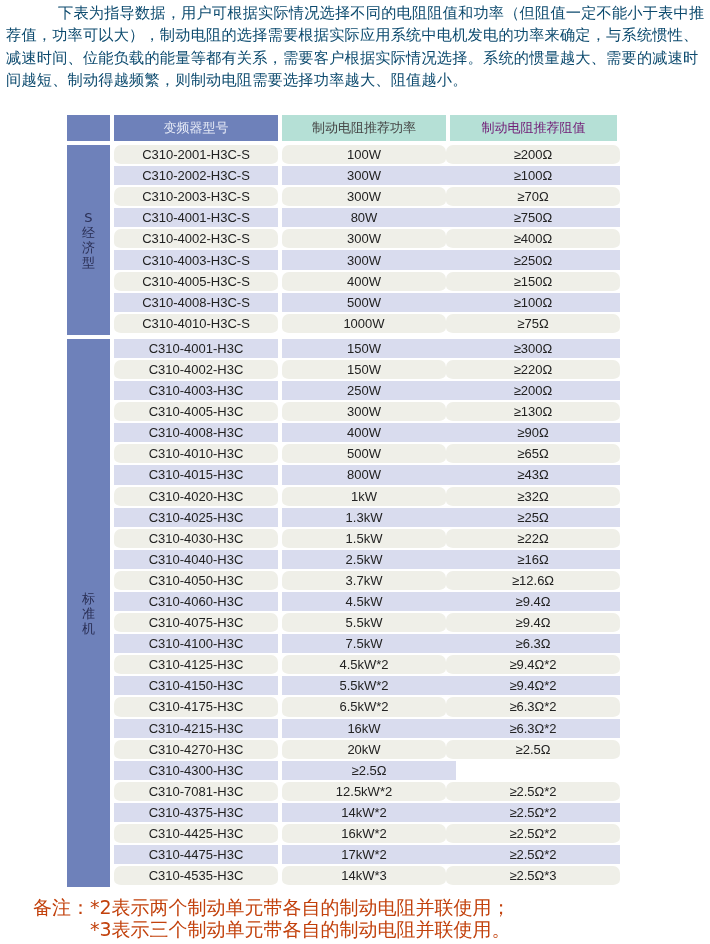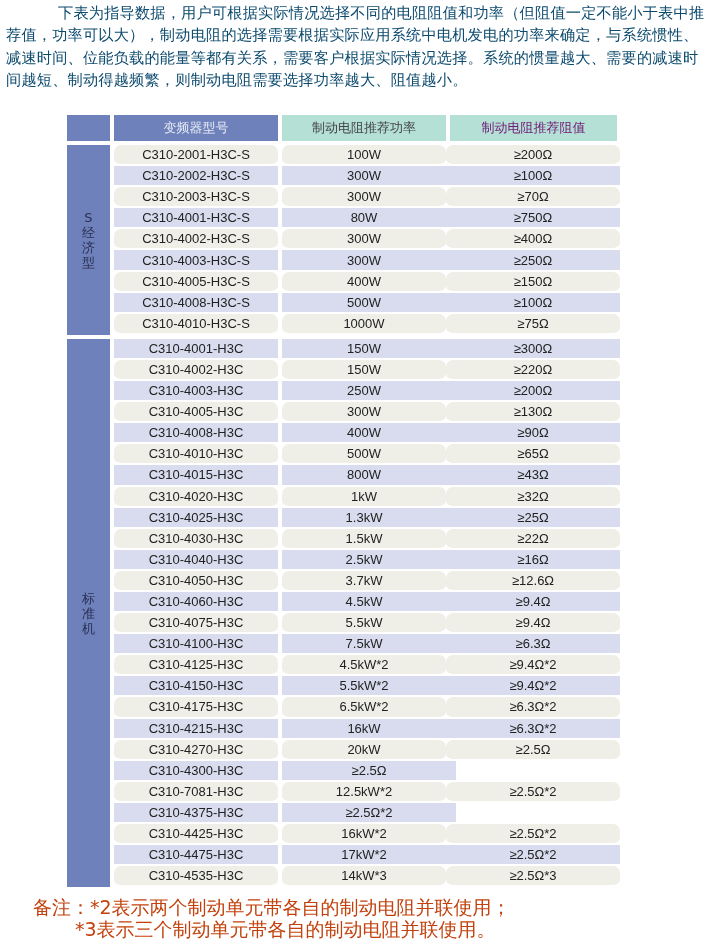--- a/index.html
+++ b/index.html
@@ -22,21 +22,21 @@
   .glabel span { display: block; }
   .rows { display: flex; flex-direction: column; }
   .row { display: flex; height: 21.1px; }
   .row .c1 { width: 164px; margin-right: 4px; }
   .row .c2 { width: 164px; }
   .row .c3 { width: 174px; }
   .row.odd .cell { background: #efefe8; border-radius: 7px; }
   .row.even .cell { background: #d9dcee; }
   .row .cell { border-bottom: 2px solid #ffffff; }
   .note { position: absolute; left: 33px; top: 896px; font-size: 19px; line-height: 22px; color: #c2410c; }
-  .note div:nth-child(2) { padding-left: 42px; }
+  .note div:nth-child(2) { padding-left: 42px; text-align: right; }
 </style>
 </head>
 <body>
 
 <div class="intro">
   <p>下表为指导数据，用户可根据实际情况选择不同的电阻阻值和功率（但阻值一定不能小于表中推荐值，功率可以大），制动电阻的选择需要根据实际应用系统中电机发电的功率来确定，与系统惯性、减速时间、位能负载的能量等都有关系，需要客户根据实际情况选择。系统的惯量越大、需要的减速时间越短、制动得越频繁，则制动电阻需要选择功率越大、阻值越小。</p>
 </div>
 
 <div class="tbl">
   <div class="hdr">
@@ -212,20 +212,21 @@
             <div class="cell c1">C310-4300-H3C</div>
             <div class="cell c3">≥2.5Ω</div>
           </div>
           <div class="row odd">
             <div class="cell c1">C310-7081-H3C</div>
             <div class="cell c2">12.5kW*2</div>
             <div class="cell c3">≥2.5Ω*2</div>
           </div>
           <div class="row even">
             <div class="cell c1">C310-4375-H3C</div>
+            <div class="cell c2">14kW*2</div>
             <div class="cell c3">≥2.5Ω*2</div>
           </div>
           <div class="row odd">
             <div class="cell c1">C310-4425-H3C</div>
             <div class="cell c2">16kW*2</div>
             <div class="cell c3">≥2.5Ω*2</div>
           </div>
           <div class="row even">
             <div class="cell c1">C310-4475-H3C</div>
             <div class="cell c2">17kW*2</div>

